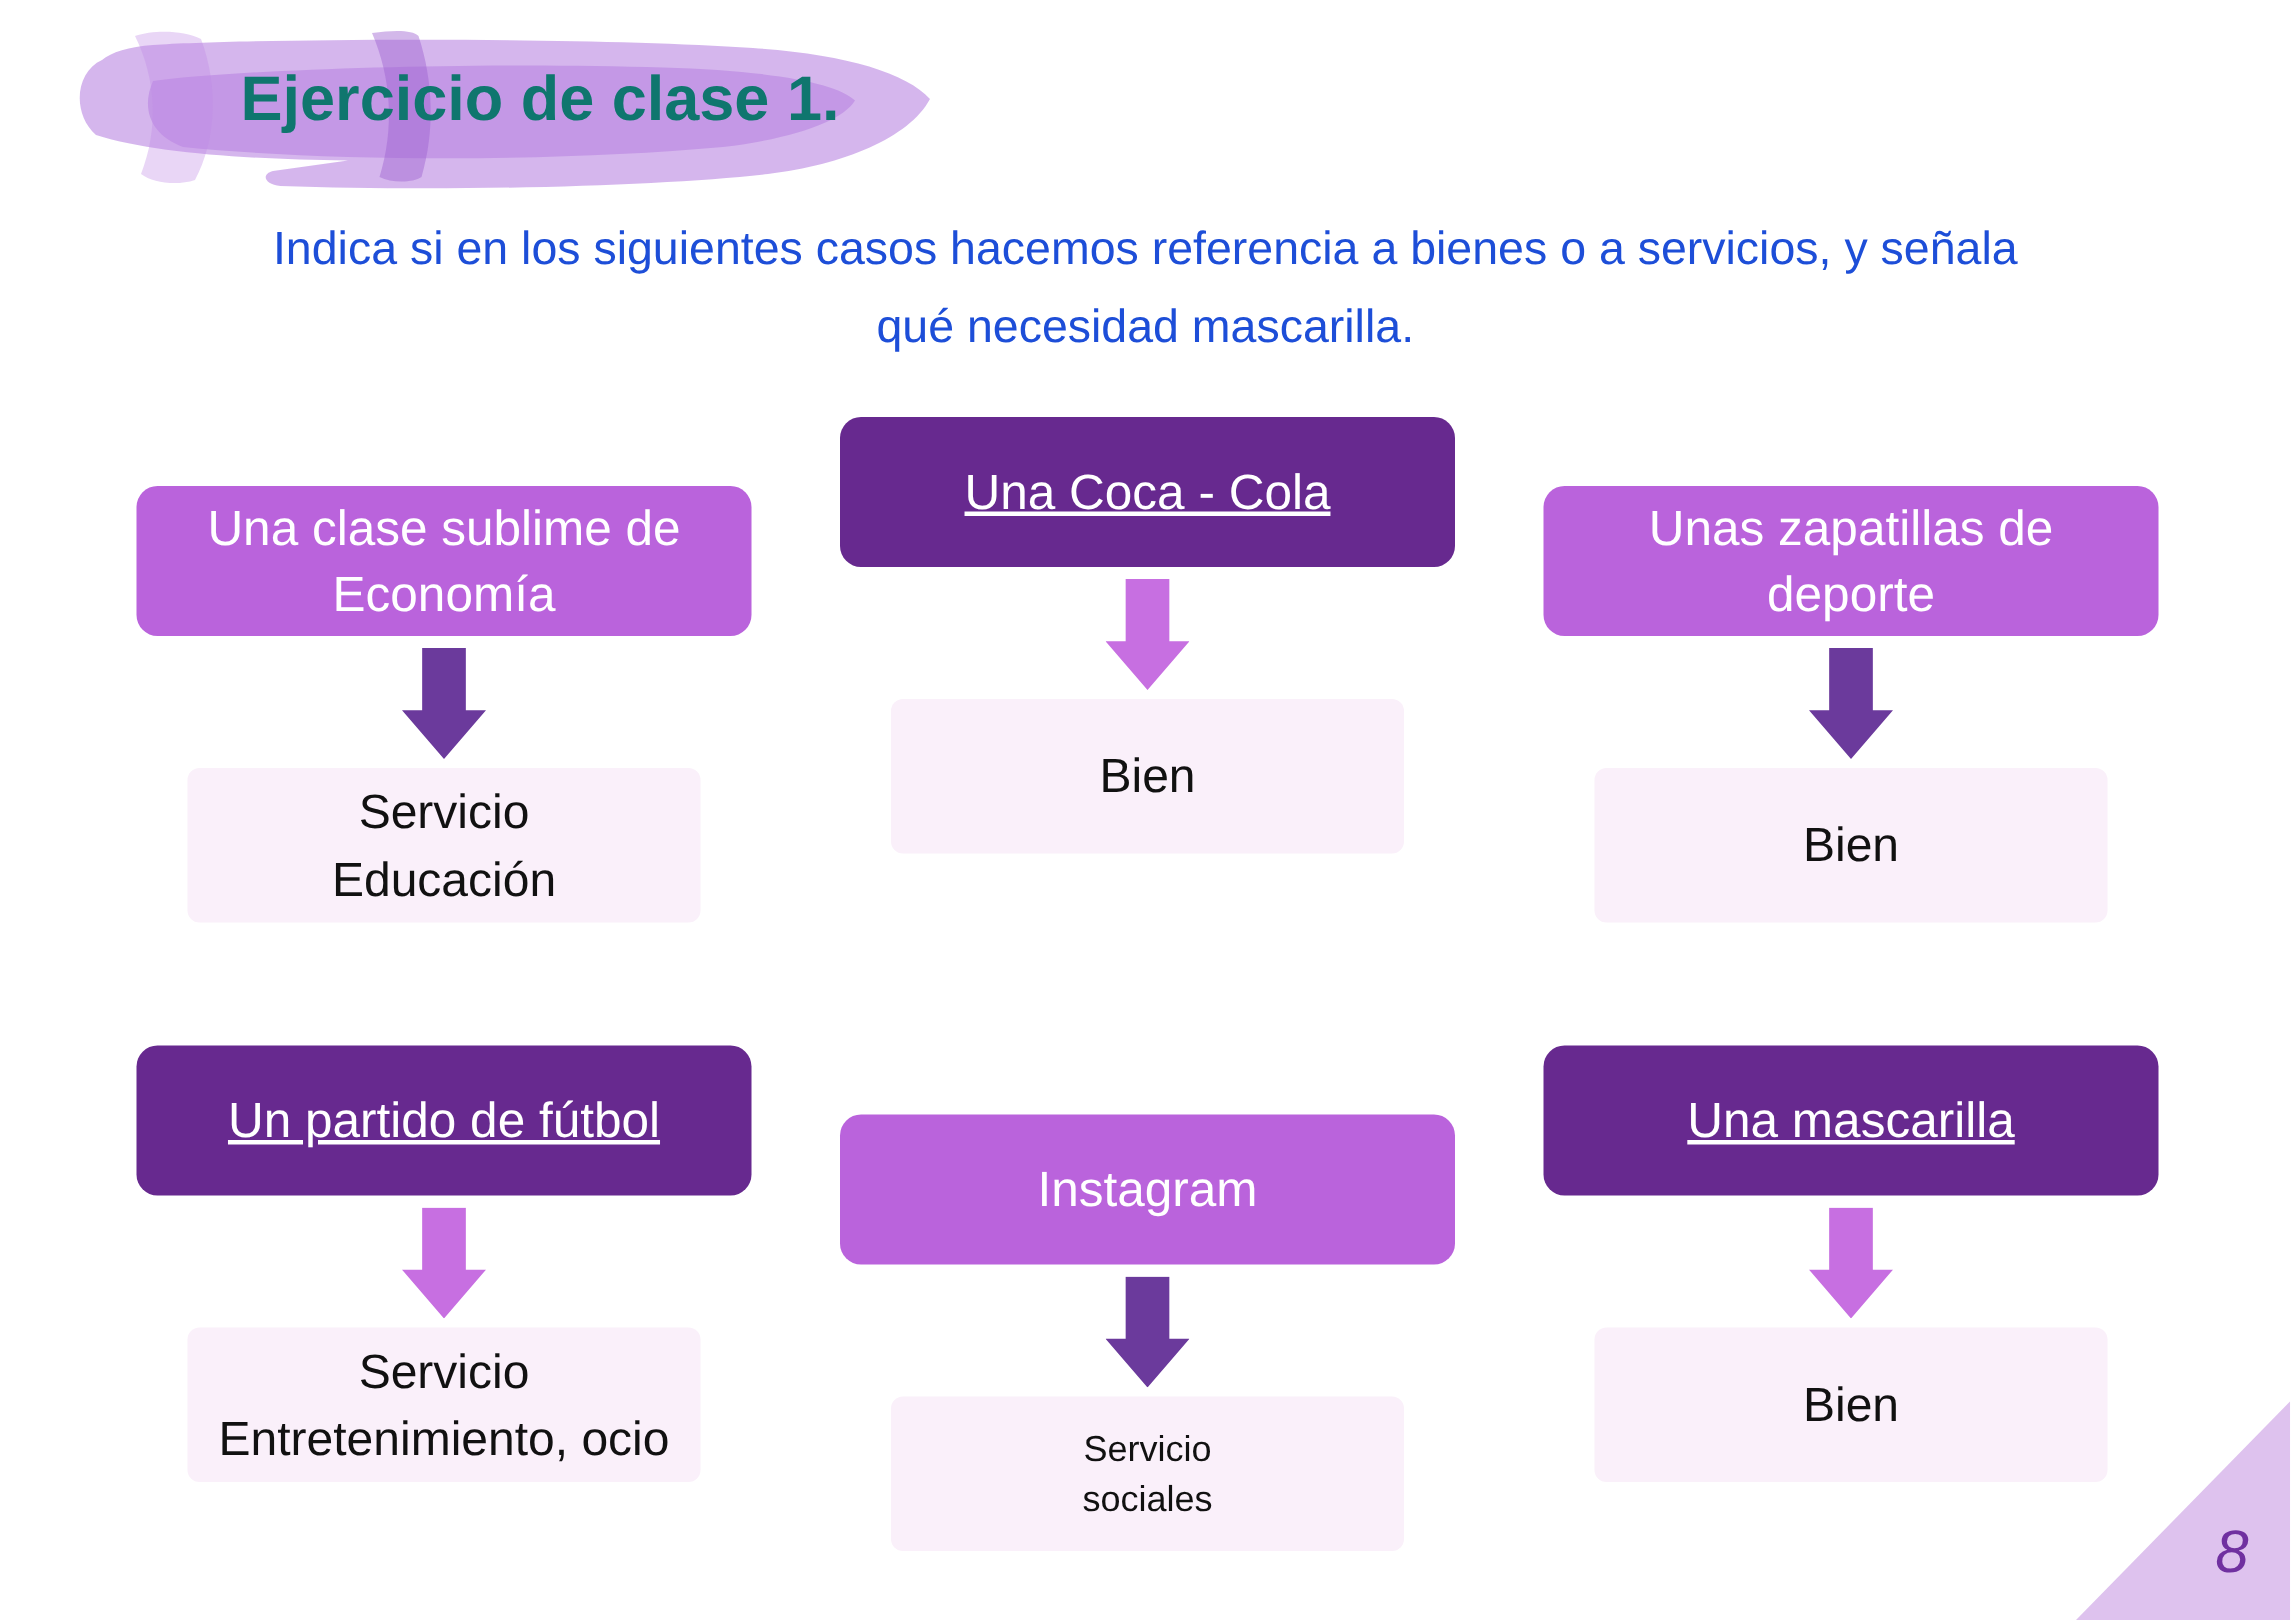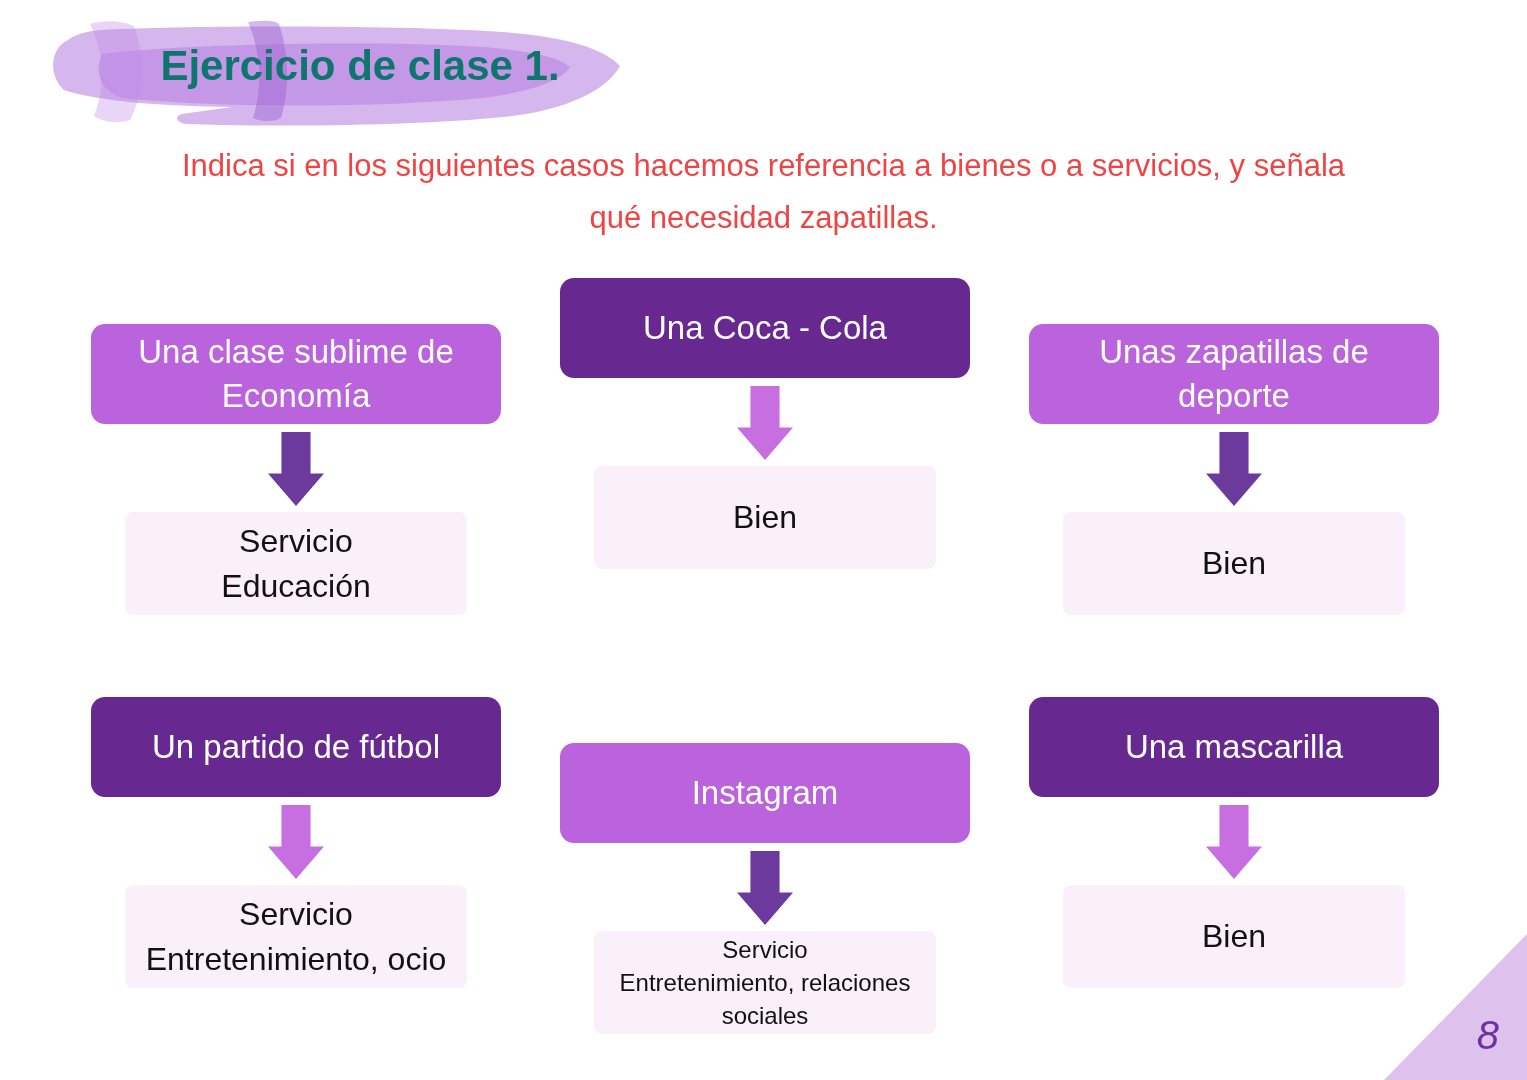--- a/index.html
+++ b/index.html
@@ -47,21 +47,21 @@
   }
   .slide-heading .solution { color: var(--solution-red, #b9121f); }
   .instructions {
     position: absolute;
     left: 8px;
     top: 140px;
     width: 1511px;
     text-align: center;
     font-size: 31px;
     line-height: 52px;
-    color: #ef4444;
+    color: #1d4ed8;
   }
 
   
   .row {
     position: absolute;
     left: 91px;
     width: 1348px;
     display: grid;
     grid-template-columns: repeat(3, 410px);
     column-gap: 59px;
@@ -77,21 +77,21 @@
     display: flex;
     align-items: center;
     justify-content: center;
     text-align: center;
     color: #ffffff;
     font-size: 33px;
     line-height: 44px;
     padding: 0 16px;
   }
   .title-box.medium-purple { background: var(--box-medium, #ba63dc); margin-top: 46px; }
-  .title-box.dark-purple   { background: var(--box-dark, #67298f); }
+  .title-box.dark-purple   { background: var(--box-dark, #67298f); text-decoration: underline; }
 
   .arrow-area {
     height: 88px;
     display: flex;
     align-items: flex-start;
     justify-content: center;
   }
   .arrow {
     margin-top: 8px;
     width: 56px;
@@ -146,21 +146,21 @@
     <svg viewBox="0 0 585 128" width="585" height="128" aria-hidden="true">
       <path d="M28 36 C10 44 8 72 24 86 C62 98 122 102 192 103 L142 110 C134 112 136 119 147 120 C262 124 402 120 472 112 C522 106 566 88 580 62 C564 44 522 32 462 28 C342 20 122 22 62 26 C46 27 34 31 28 36 Z" fill="#cba4e9" opacity="0.8"></path>
       <path d="M62 50 C54 68 60 86 82 94 C182 104 332 104 442 94 C492 88 522 76 530 63 C518 51 472 43 402 41 C282 37 122 42 62 50 Z" fill="#b77fe0" opacity="0.55"></path>
       <path d="M208 18 C223 16 235 16 239 20 C249 50 250 84 241 114 C235 118 221 118 213 114 C223 82 221 48 208 18 Z" fill="#9e61d1" opacity="0.45"></path>
       <path d="M50 20 C62 16 82 16 94 22 C106 54 104 90 90 116 C78 120 62 118 54 112 C66 82 64 48 50 20 Z" fill="#c08ae4" opacity="0.35"></path>
     </svg>
     <h1 class="exercise-title">Ejercicio de clase 1.</h1>
   </div>
 
 
-  <p class="instructions"><span>Indica si en los siguientes casos hacemos referencia a bienes o a servicios, y señala</span><br><span>qué necesidad zapatillas.</span></p>
+  <p class="instructions"><span>Indica si en los siguientes casos hacemos referencia a bienes o a servicios, y señala</span><br><span>qué necesidad mascarilla.</span></p>
 
   <section class="row row-1">
 
     <div class="cell">
       <div class="title-box medium-purple">Una clase sublime de Economía</div>
       <div class="arrow-area">
         <div class="arrow dark-purple"></div>
       </div>
       <div class="result-box">
         <div class="result-line">Servicio</div>
@@ -207,21 +207,20 @@
       </div>
     </div>
 
     <div class="cell">
       <div class="title-box medium-purple">Instagram</div>
       <div class="arrow-area">
         <div class="arrow dark-purple"></div>
       </div>
       <div class="result-box small">
         <div class="result-line">Servicio</div>
-        <div class="result-line">Entretenimiento, relaciones</div>
         <div class="result-line">sociales</div>
       </div>
     </div>
 
     <div class="cell">
       <div class="title-box dark-purple">Una mascarilla</div>
       <div class="arrow-area">
         <div class="arrow light-purple"></div>
       </div>
       <div class="result-box">

